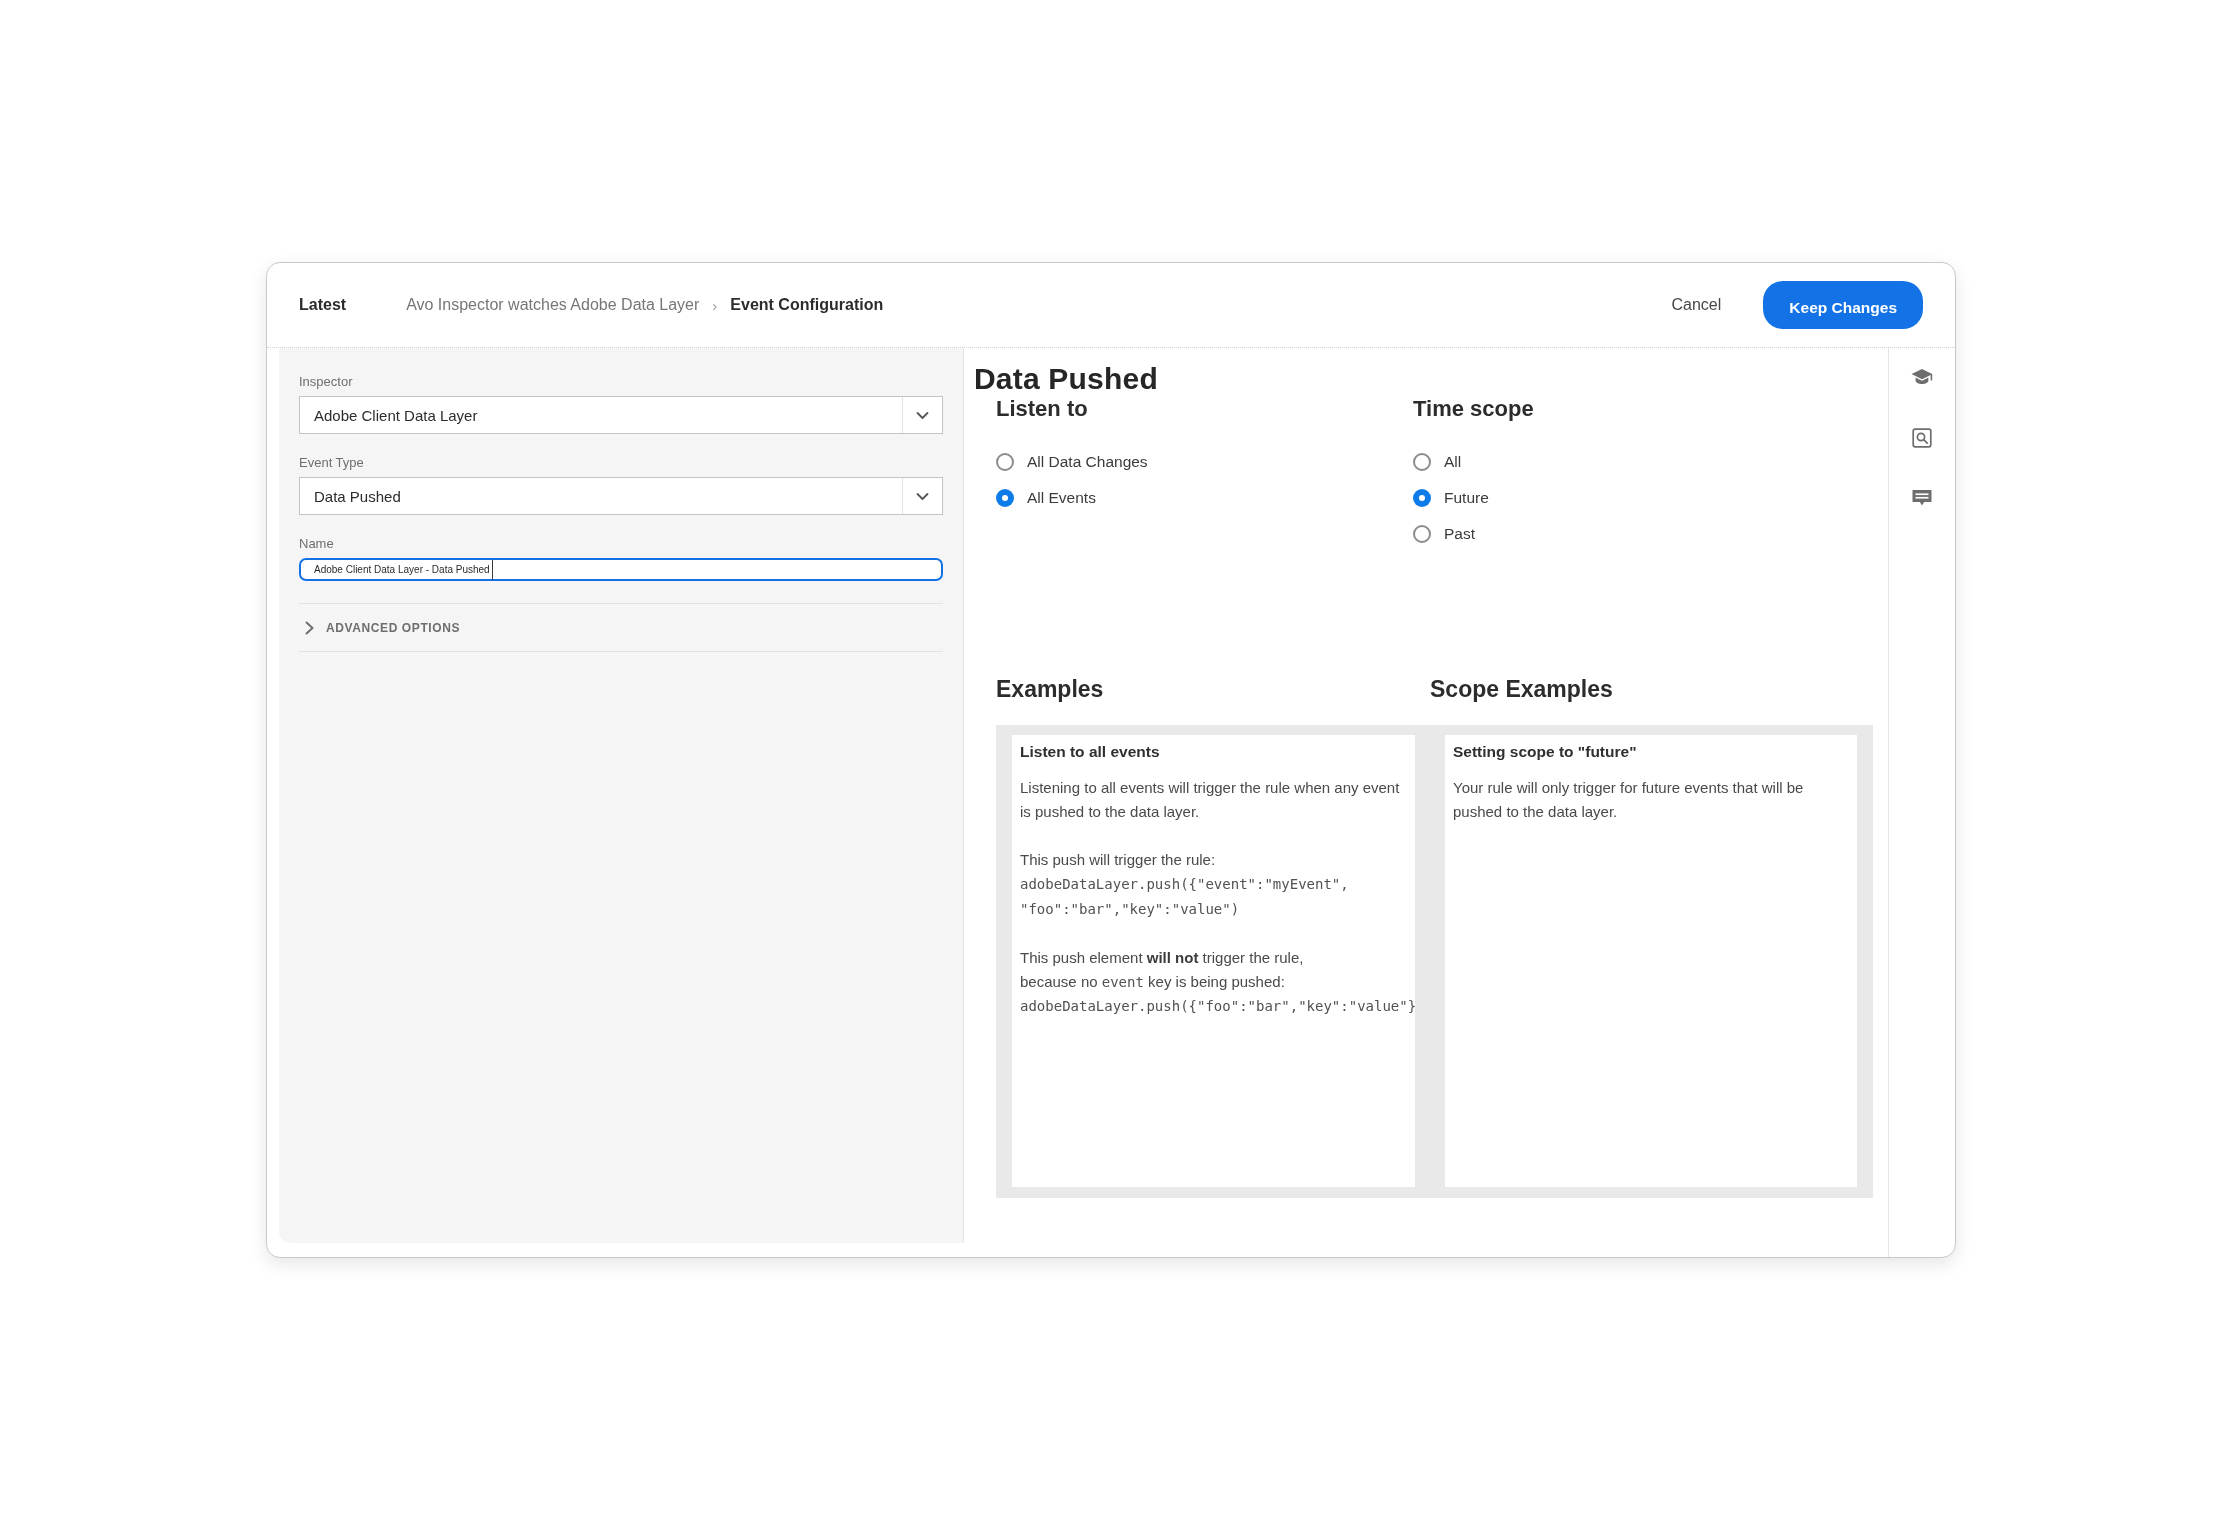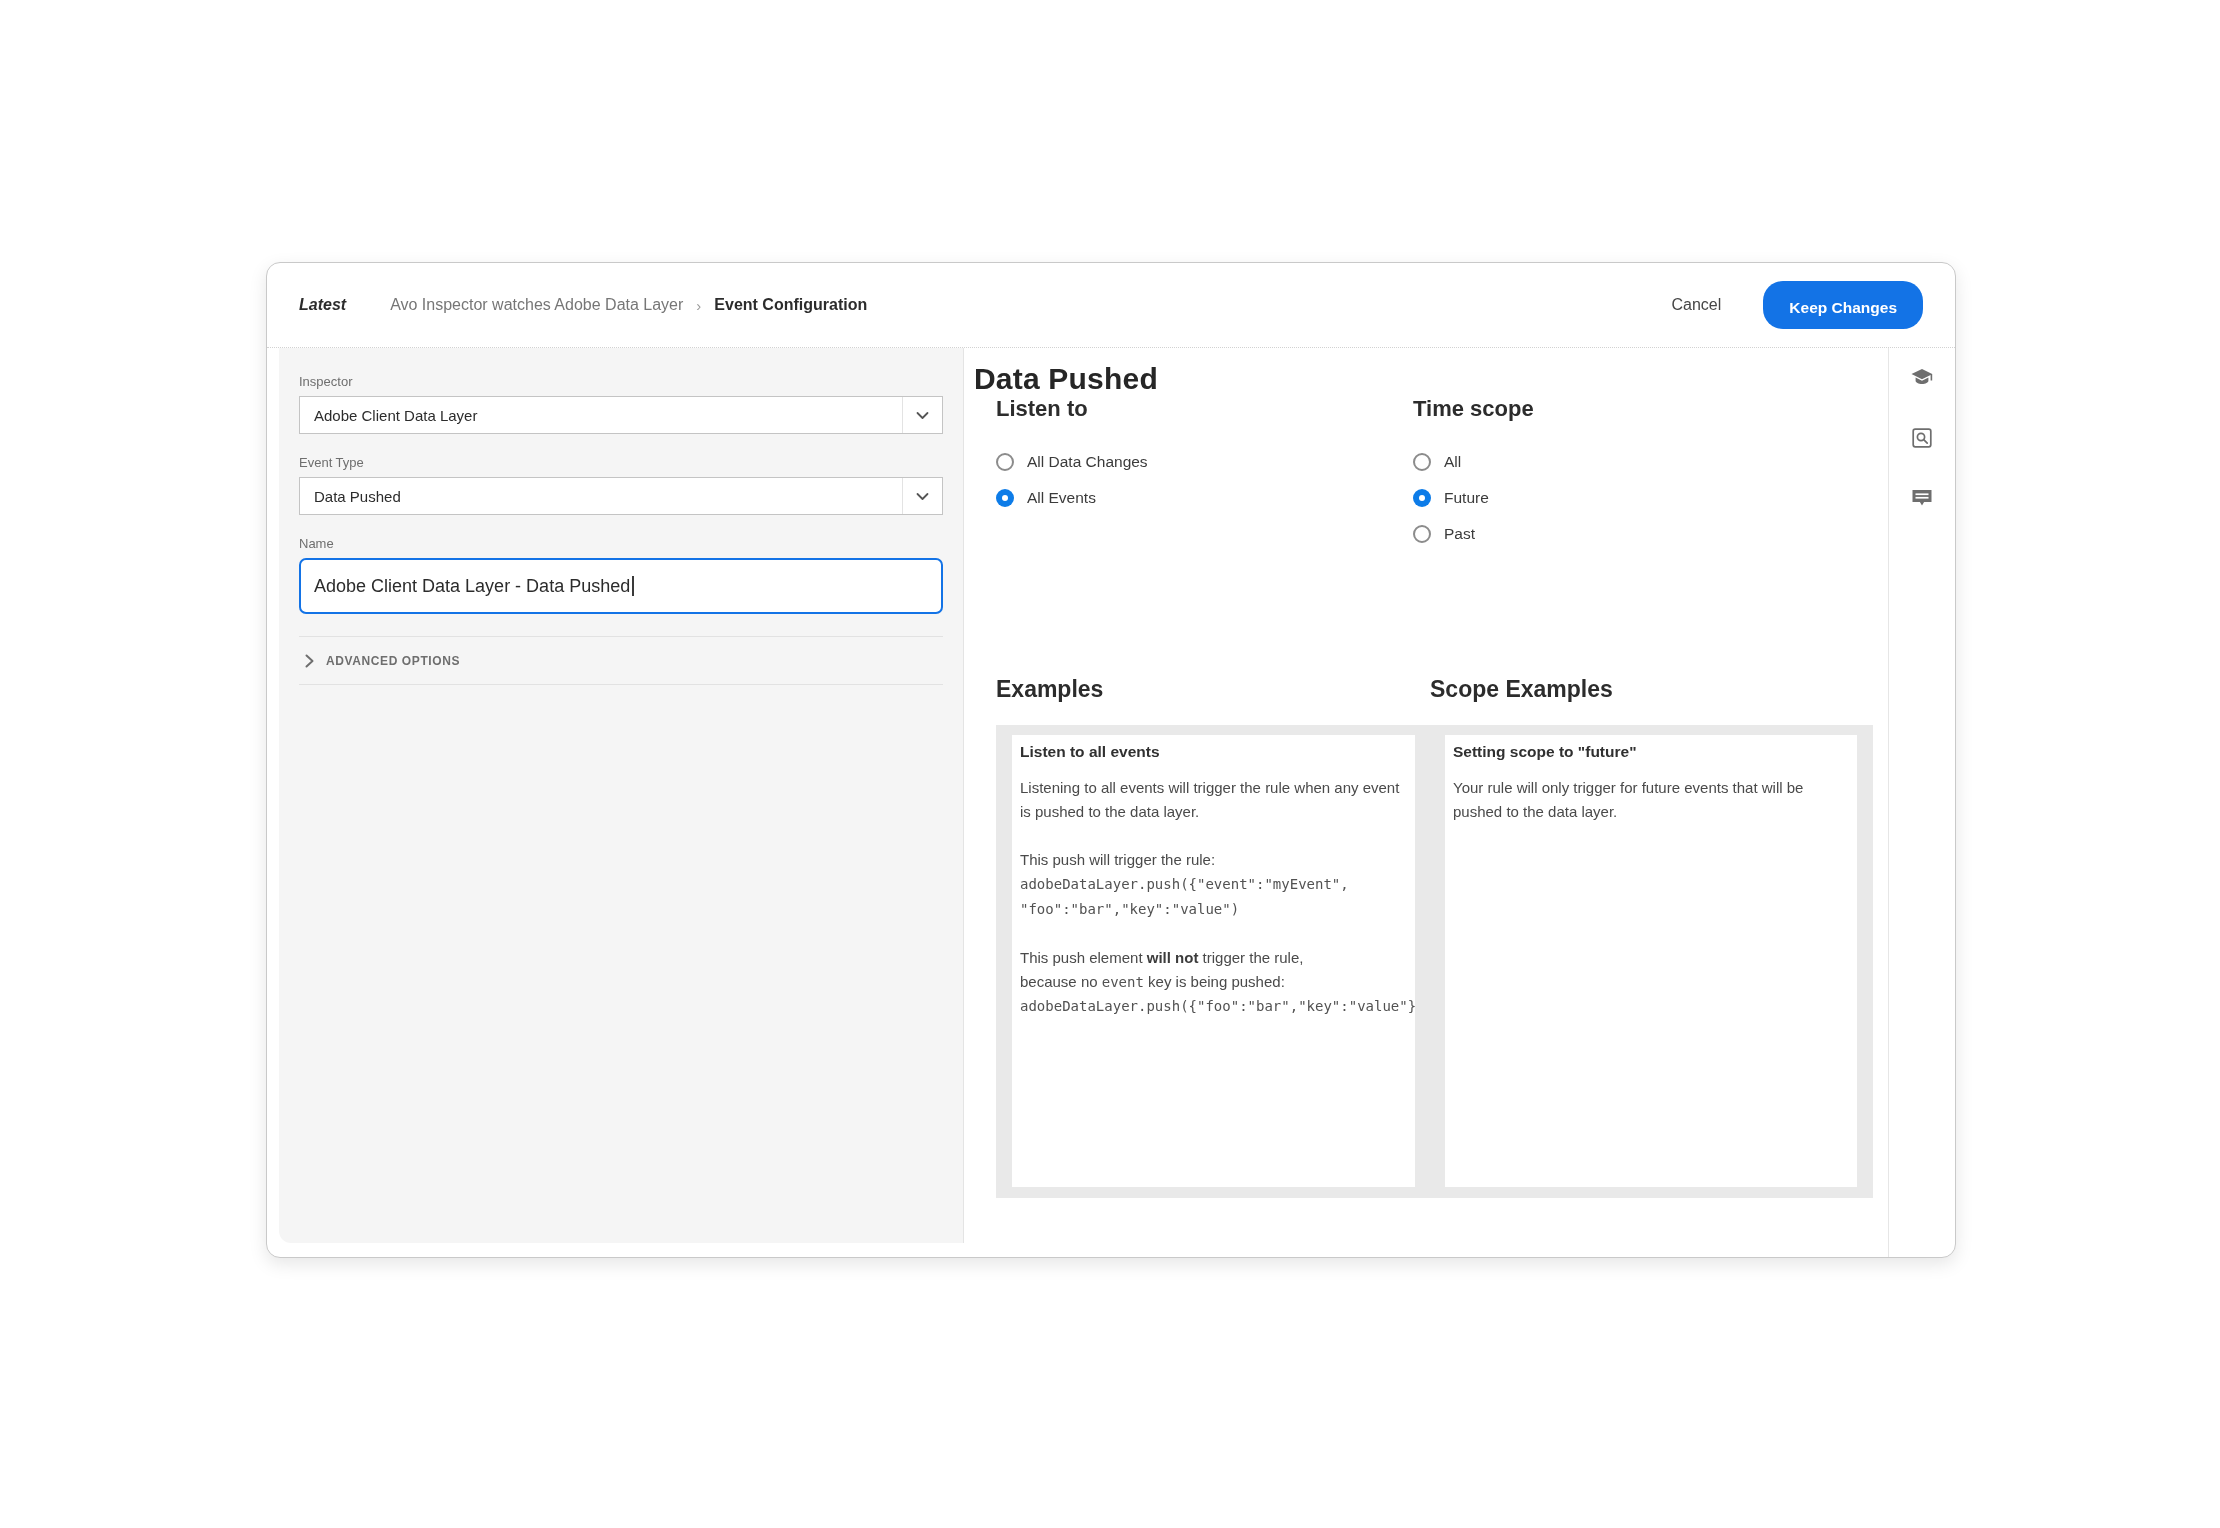--- a/index.html
+++ b/index.html
@@ -8,21 +8,21 @@
   body { position:relative; overflow:hidden; }
 
   
   .dialog { position:absolute; left:266px; top:262px; width:1690px; height:996px;
             background:#fff; border:1px solid #c9c9c9; border-radius:14px;
             box-shadow:0 6px 18px rgba(0,0,0,.10); display:flex; flex-direction:column; }
 
   
   .dlg-header { height:85px; flex:0 0 85px; display:flex; align-items:center;
                 padding:0 32px; border-bottom:1px dotted #d2d2d2; }
-  .version { font-weight:700; font-size:16px; color:#2c2c2c; margin-right:44px;font-style:italic; }
+  .version { font-weight:700; font-size:16px; color:#2c2c2c; margin-right:60px; }
   .crumb-parent { font-size:16px; color:#767676; }
   .crumb-sep { font-size:15px; color:#9a9a9a; margin:0 13px; }
   .crumb-current { font-size:16px; font-weight:700; color:#2c2c2c; }
   .header-spacer { flex:1; }
   .btn-cancel { font-size:16px; color:#464646; background:none; border:none; cursor:pointer;
                 margin-right:42px; font-family:inherit; }
   .btn-primary { background:#1373e6; color:#ffffff; font-weight:700; font-size:15.5px;
                  border:none; border-radius:20px; height:48px; padding:18px 26px;
                  cursor:pointer; font-family:inherit; }
 
@@ -33,22 +33,22 @@
   .sidebar { width:685px; flex:0 0 685px; background:#f5f5f5; margin:0 0 14px 12px;
              border-right:1px solid #e4e4e4; border-radius:0 0 0 12px;
              padding:26px 20px 0 20px; }
   .field { margin-bottom:21px; }
   .f-label { font-size:13px; color:#6e6e6e; margin-bottom:7px; }
   .select { height:38px; background:#fff; border:1px solid #c4c4c4; border-radius:0;
             display:flex; align-items:center; cursor:pointer; }
   .select .val { flex:1; padding-left:14px; font-size:15px; color:#2c2c2c; }
   .select .chev { width:40px; align-self:stretch; border-left:1px solid #e3e3e3;
                   display:flex; align-items:center; justify-content:center; }
-  .name-input { height:56px; background:#fff; border:2px solid #1373e6; border-radius:7px;
-                display:flex; align-items:center; padding-left:13px; font-size:18px;
+  .name-input { height:23px; background:#fff; border:2px solid #1373e6; border-radius:7px;
+                display:flex; align-items:center; padding-left:13px; font-size:10px;
                 color:#2c2c2c; cursor:text; }
   .caret { display:inline-block; width:1.5px; height:20px; background:#3a3a3a; margin-left:2px; }
   .sb-divider { height:1px; background:#e2e2e2; margin:22px 0 0 0; }
   .advanced { display:flex; align-items:center; gap:12px; padding:17px 0 16px 6px;
               cursor:pointer; }
   .advanced .adv-label { font-size:12px; font-weight:700; letter-spacing:.6px; color:#6e6e6e; }
 
   
   .main { flex:1; background:#fff; padding:14px 15px 0 10px; min-width:0; }
   .page-title { font-size:30px; font-weight:800; color:#262626; letter-spacing:.2px; }

